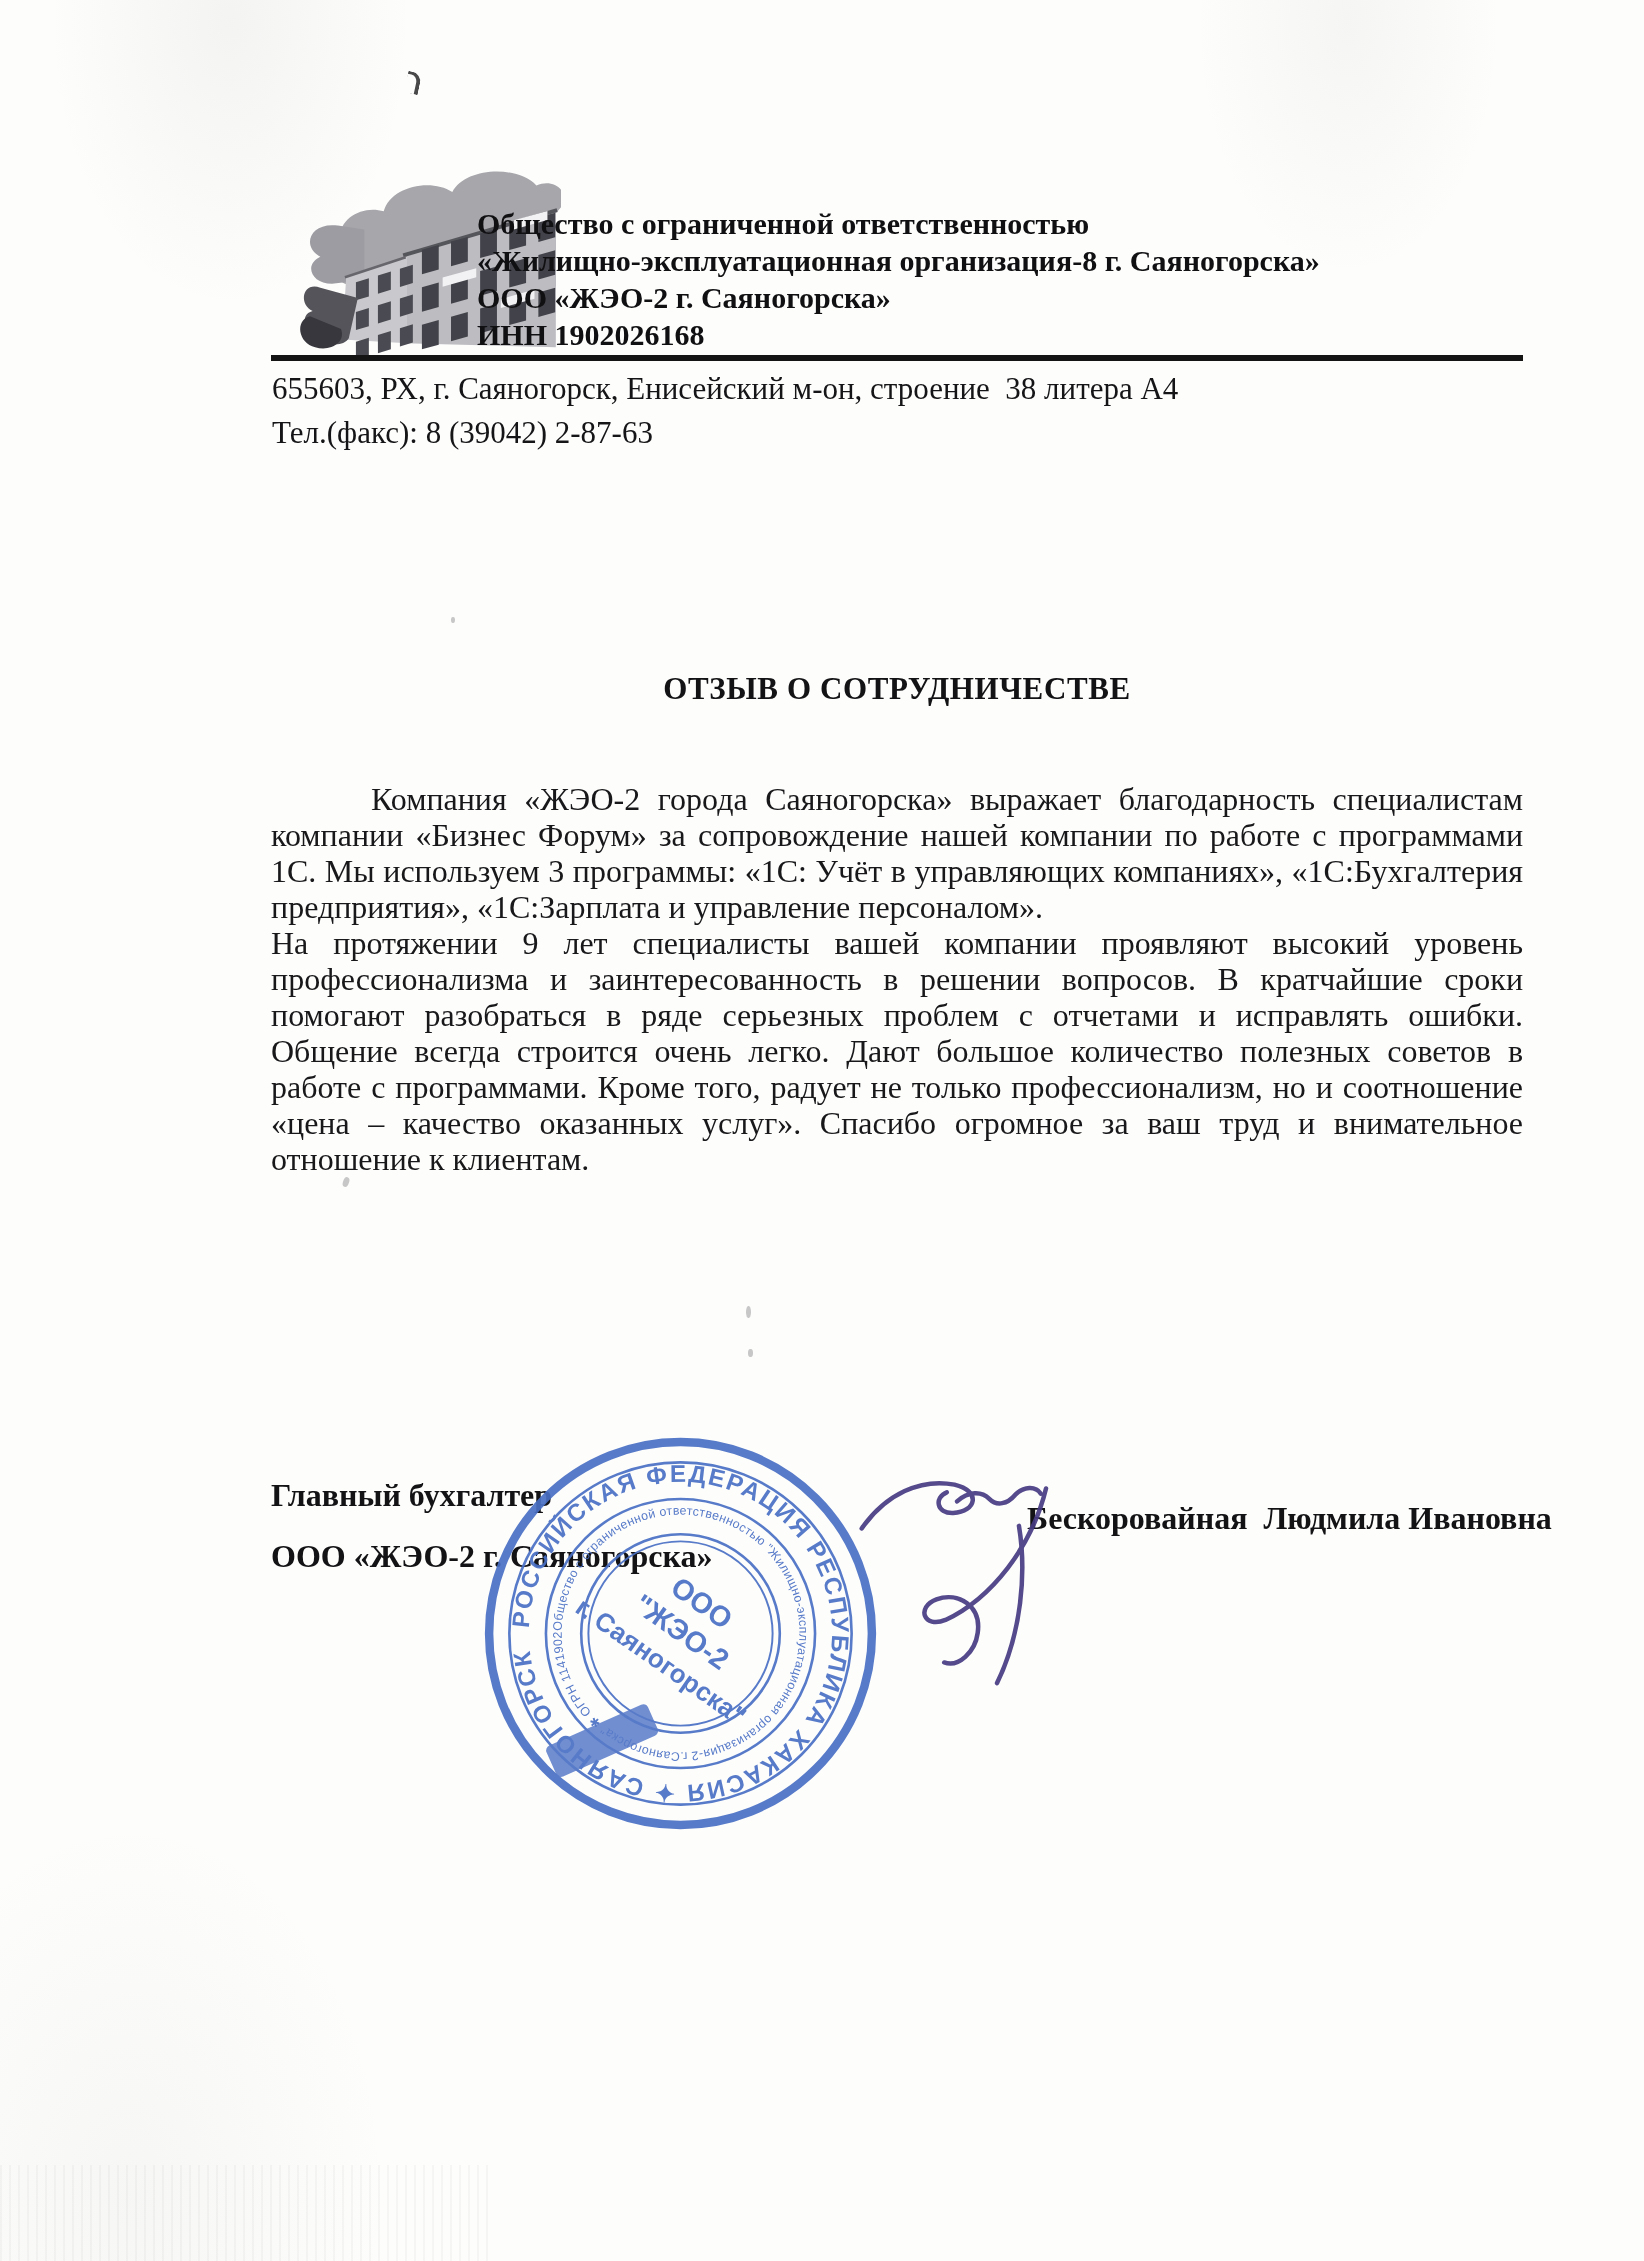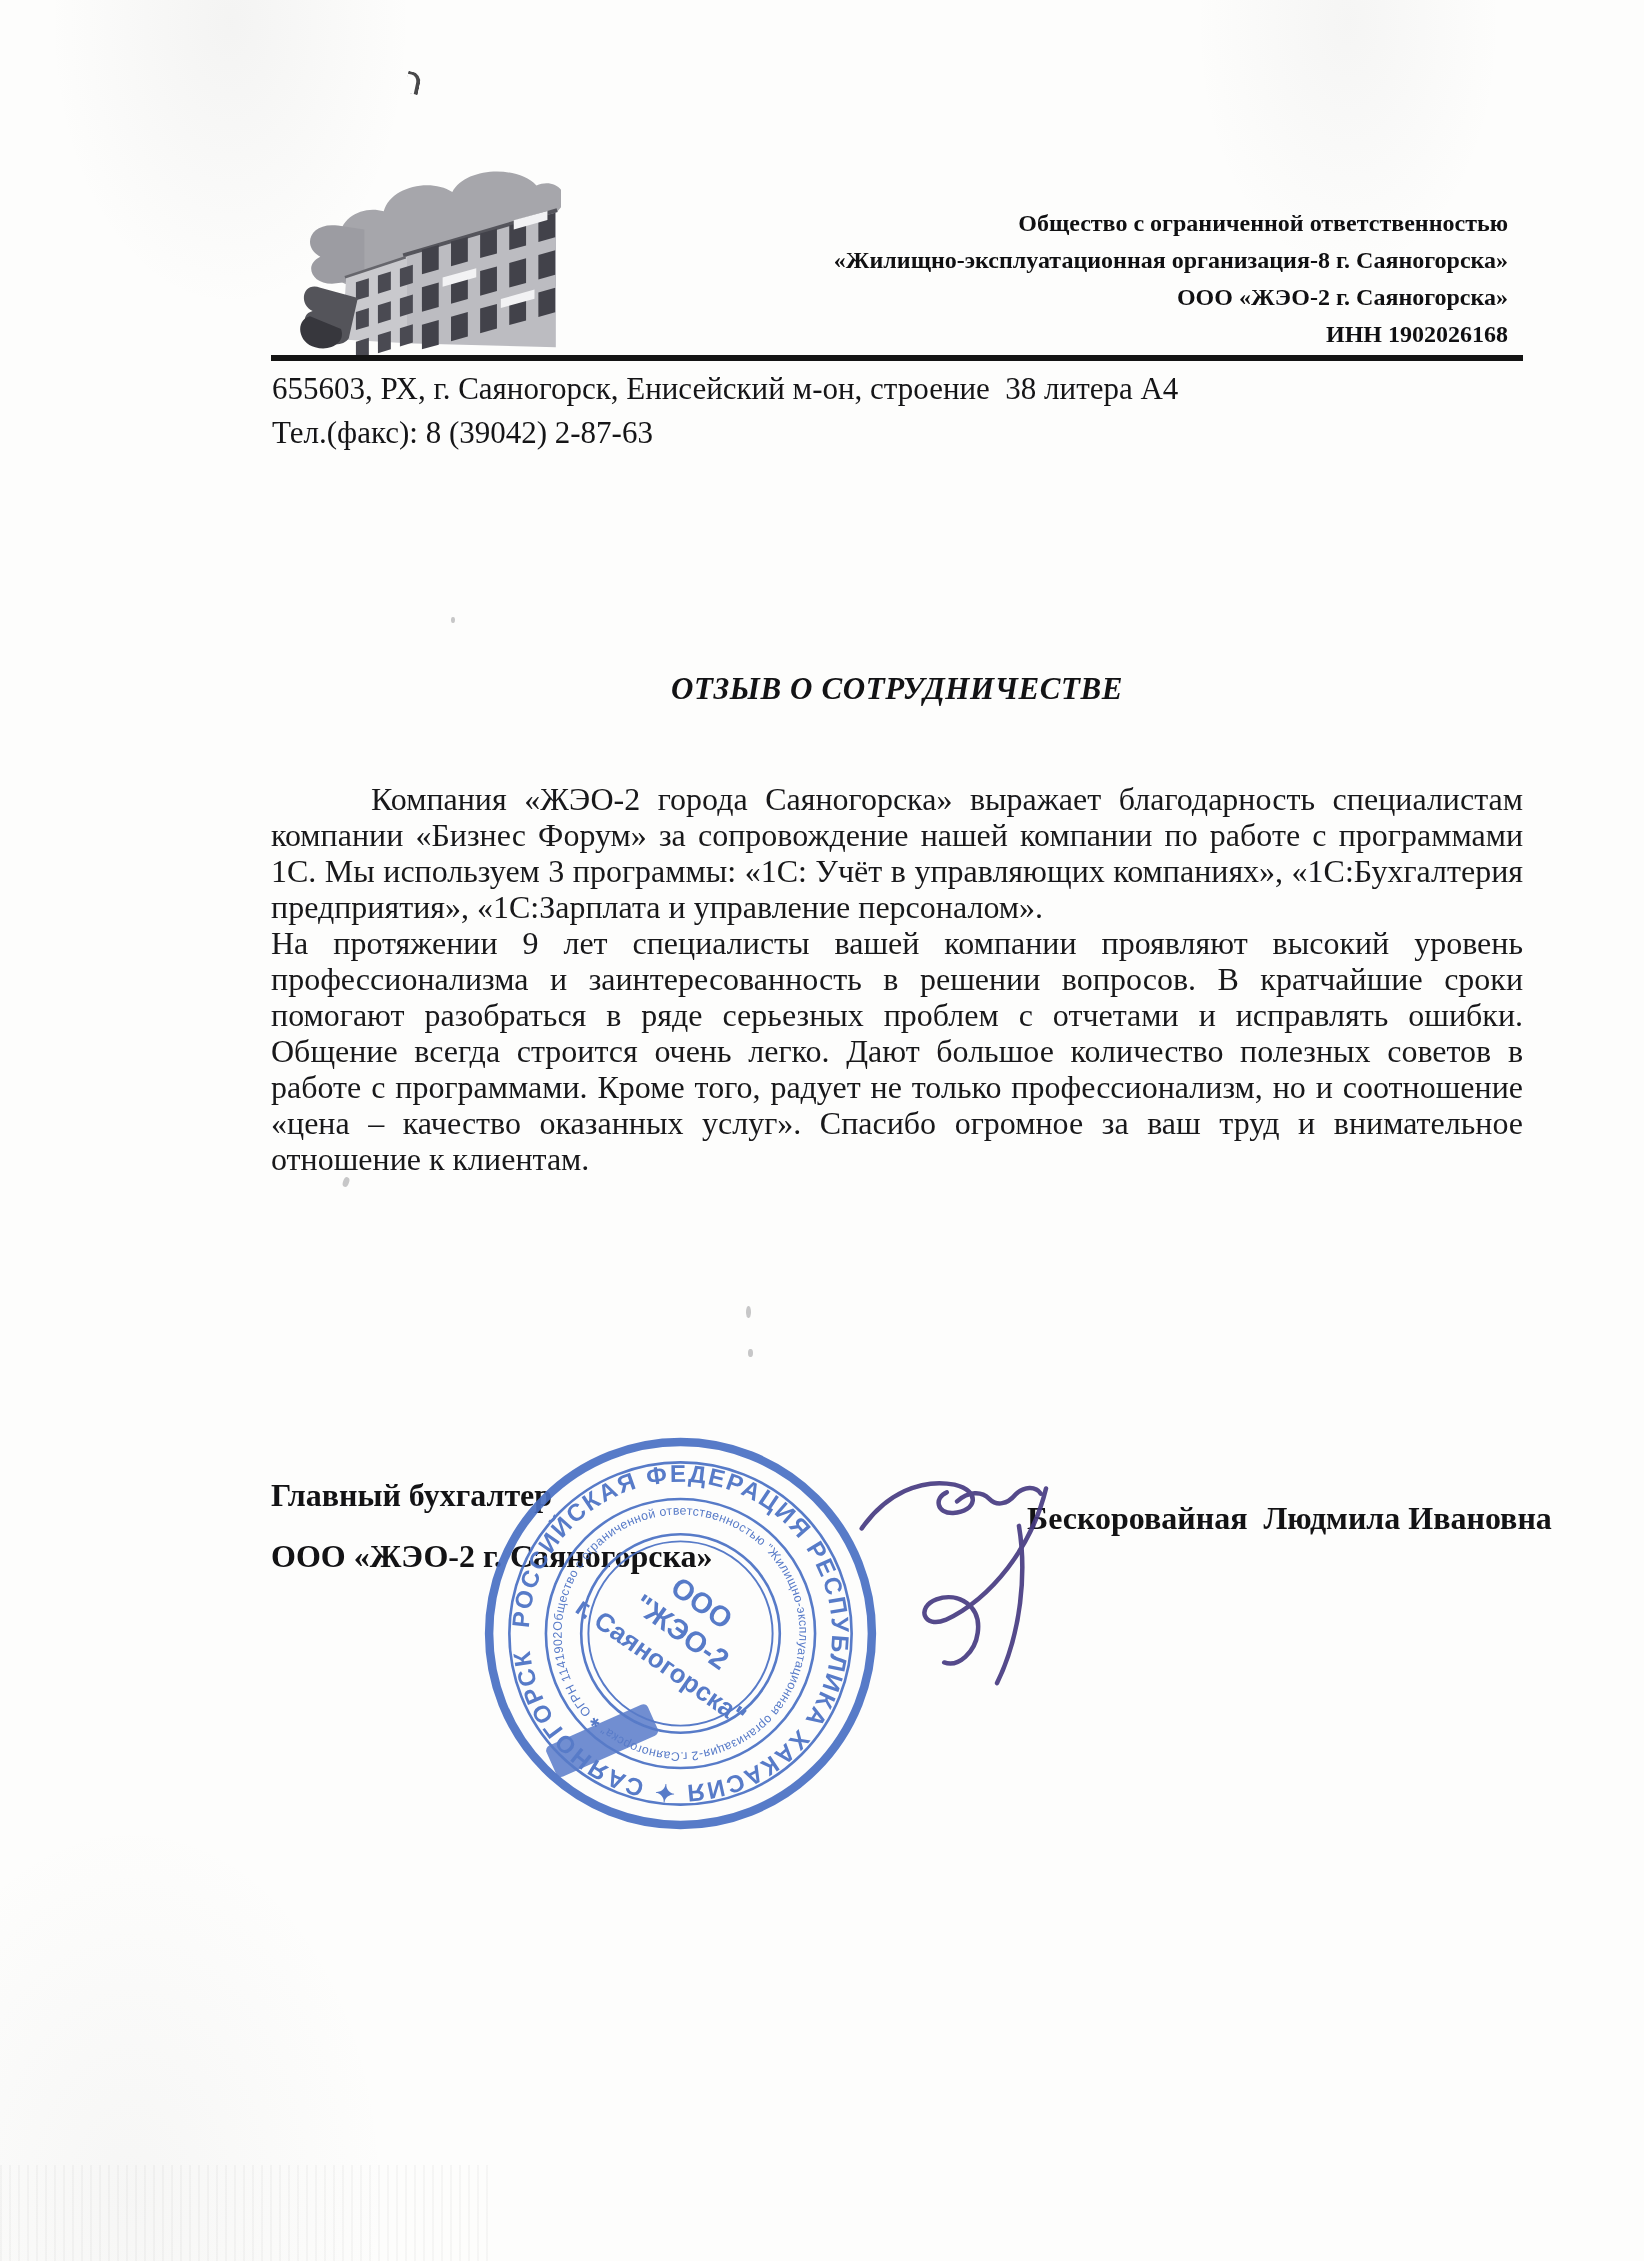--- a/index.html
+++ b/index.html
@@ -12,31 +12,31 @@
       radial-gradient(ellipse at 8% 97%, rgba(120,120,120,.05), transparent 12%),
       #fdfdfc;
     font-family:"Liberation Serif", serif;
     color:#1b1b1d;
     overflow:hidden;
   }
   
   .logo{position:absolute;left:244px;top:149px;width:317px;height:214px;}
   .head-text{
     position:absolute;left:477px;top:205px;width:1031px;
-    text-align:right;font-weight:bold;font-size:24px;line-height:37px;color:#101012;
+    text-align:left;font-weight:bold;font-size:30px;line-height:37px;color:#101012;
   }
   .head-rule{position:absolute;left:271px;top:355px;width:1252px;height:5.8px;background:#141414;}
   .addr{
     position:absolute;left:272px;top:367px;width:1224px;
     font-size:31px;line-height:44px;color:#151517;
   }
   
   .doc-title{
     position:absolute;left:897px;top:671px;transform:translateX(-50%);
-    font-size:31px;font-weight:bold;font-style:italic;white-space:nowrap;color:#131315;
+    font-size:31px;font-weight:bold;white-space:nowrap;color:#131315;
     letter-spacing:0.6px;
   }
   
   .body-block{
     position:absolute;left:271px;top:781px;width:1252px;
     font-size:32px;line-height:36px;text-align:justify;color:#18181a;
   }
   .body-block p{margin:0;}
   .body-block p.indent{text-indent:100px;}
   

